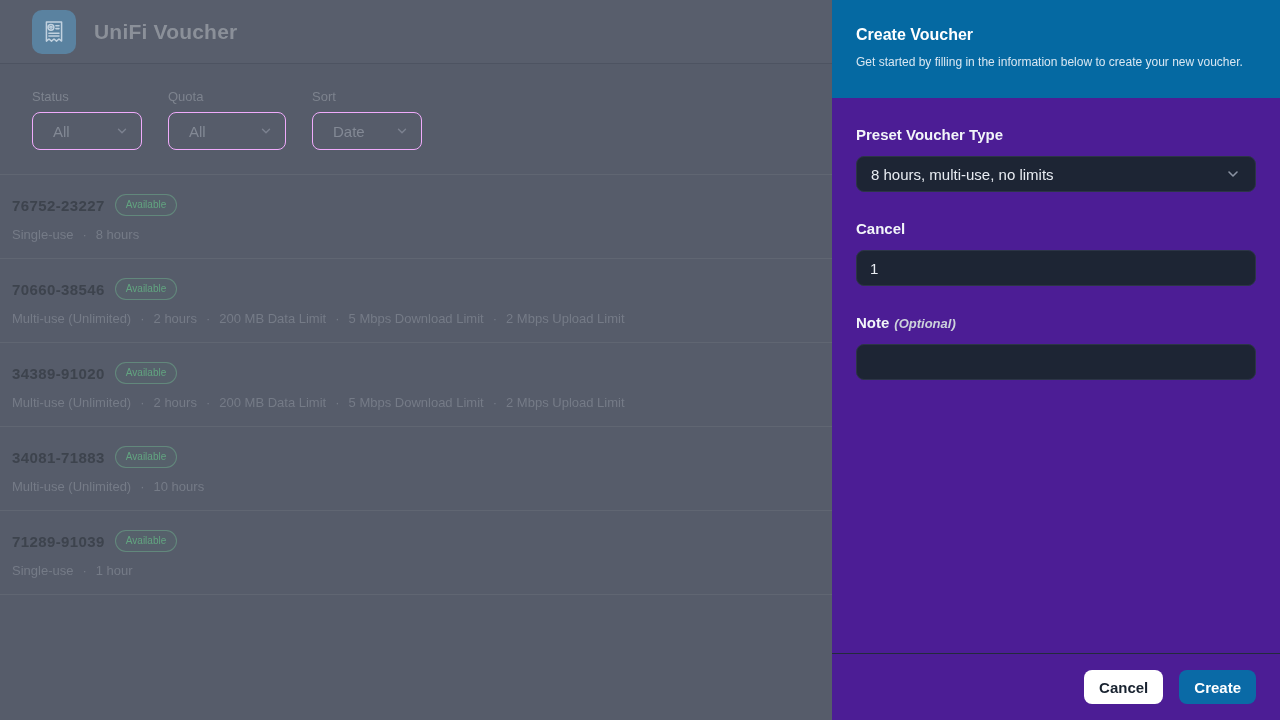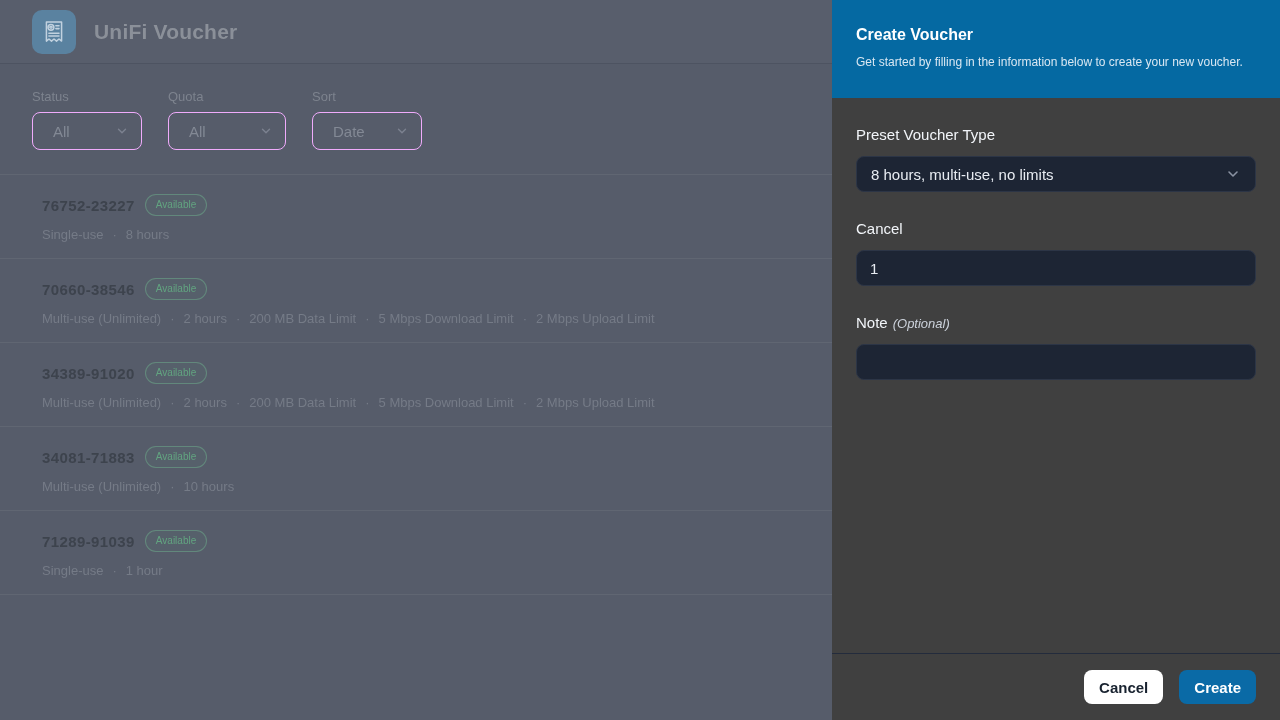--- a/index.html
+++ b/index.html
@@ -25,43 +25,43 @@
   .filter-label { font-size:13px; color:#7d838e; margin-bottom:8px; }
   .filter-select {
     height:38px; border:1px solid #f0abfc; border-radius:8px; background:transparent;
     color:#838995; font-size:15px; display:flex; align-items:center;
     justify-content:space-between; padding:0 12px 0 20px; cursor:pointer;
   }
   .w-status { width:110px; } .w-quota { width:118px; } .w-sort { width:110px; }
   .chev { display:block; }
 
   .voucher-list { margin-top:24px; }
-  .voucher-row { padding:19px 42px 16px; border-bottom:1px solid #606672; cursor:pointer; }
+  .voucher-row { padding:19px 12px 16px; border-bottom:1px solid #606672; cursor:pointer; }
   .voucher-row:first-child { border-top:1px solid #606672; }
   .row-top { display:flex; align-items:center; }
   .row-code { font-size:15px; font-weight:700; color:#3d434d; letter-spacing:.4px; }
   .status-badge {
     margin-left:10px; font-size:10px; color:#62a480; line-height:1;
     border:1px solid rgba(110,175,140,.5); background:rgba(110,175,140,.06);
     border-radius:999px; padding:5px 10px 5px;
   }
   .row-details { font-size:13px; color:#757b87; margin-top:11px; }
   .row-details .dot { margin:0 9px; }
 
   .overlay { position:absolute; left:0; top:0; width:832px; height:720px; background:transparent; }
 
   
-  .drawer { width:448px; height:720px; background:#404040; display:flex; flex-direction:column; flex-shrink:0; }
+  .drawer { width:448px; height:720px; background:#4c1d95; display:flex; flex-direction:column; flex-shrink:0; }
   .drawer-header { background:#0569a2; padding:26px 24px 27px; }
   .drawer-title { color:#ffffff; font-size:16px; font-weight:700; margin-bottom:10px; }
   .drawer-desc { color:#d9e7f2; font-size:12px; line-height:1.45; max-width:392px; }
 
   .drawer-body { flex:1; padding:28px 24px 0; overflow:hidden; }
   .field-group { margin-bottom:28px; }
-  .field-label { color:#f2f5f9; font-size:15px; font-weight:400; margin-bottom:13px; }
+  .field-label { color:#f2f5f9; font-size:15px; font-weight:700; margin-bottom:13px; }
   .optional { font-style:italic; font-size:13px; color:#ccd2db; margin-left:5px; }
   .select-field, .input-field {
     width:400px; height:36px; background:#1d2534; border:1px solid #2c3546; border-radius:8px;
     color:#e8ecf2; font-size:15px;
   }
   .select-field { display:flex; align-items:center; justify-content:space-between; padding:0 14px; cursor:pointer; }
   .input-field { padding:0 13px; outline:none; font-family:inherit; }
 
   .drawer-footer {
     border-top:1px solid #232b3c; padding:16px 24px; display:flex;

